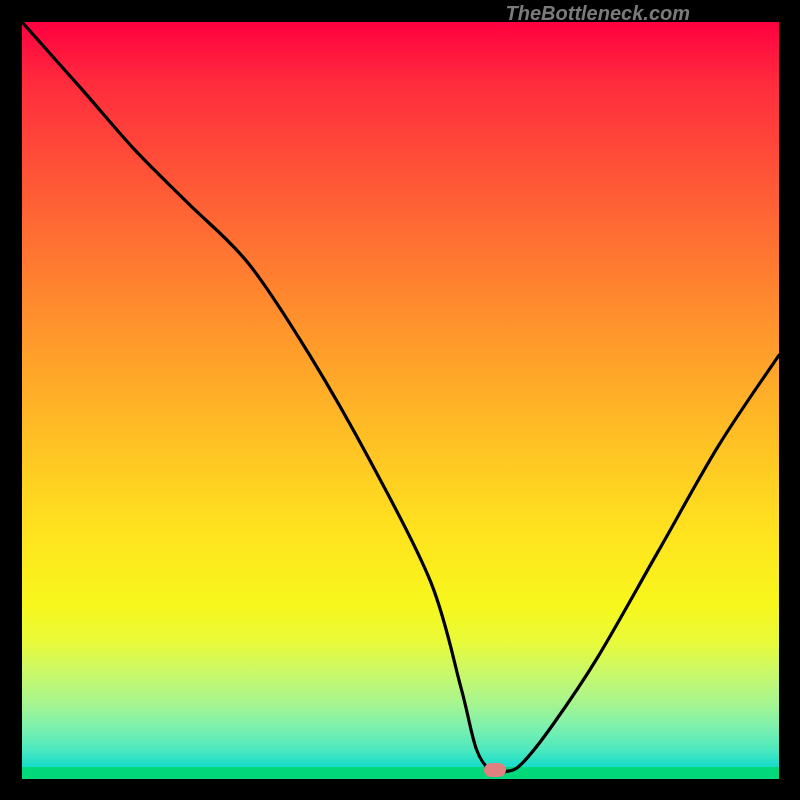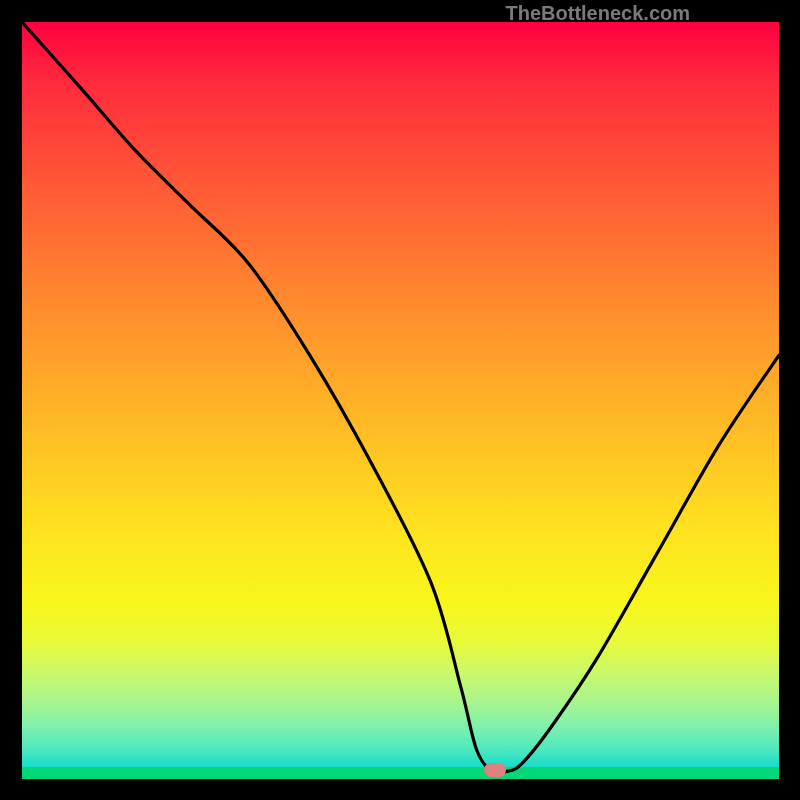--- a/index.html
+++ b/index.html
@@ -8,20 +8,21 @@
     width: 800px;
     height: 800px;
     background: #000;
     overflow: hidden;
   }
   .stage {
     position: relative;
     width: 700px;
     height: 800px;
     background: #000;
+    font-style: italic;
   }
   .plot {
     position: absolute;
     left: 22px;
     top: 22px;
     width: 757px;
     height: 757px;
     overflow: hidden;
   }
   .gradient {

